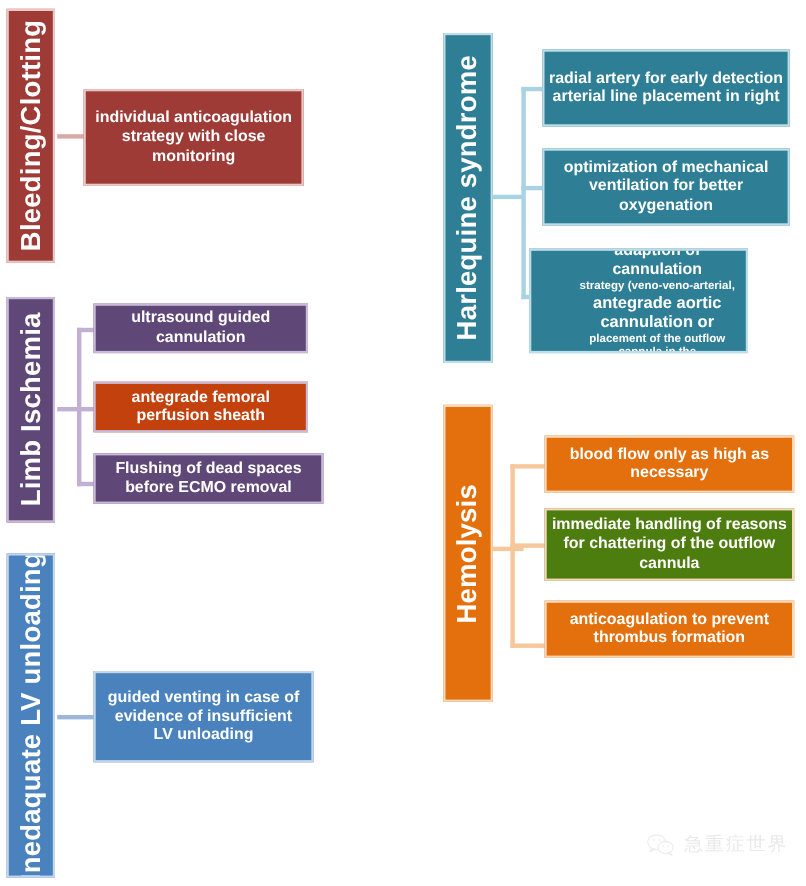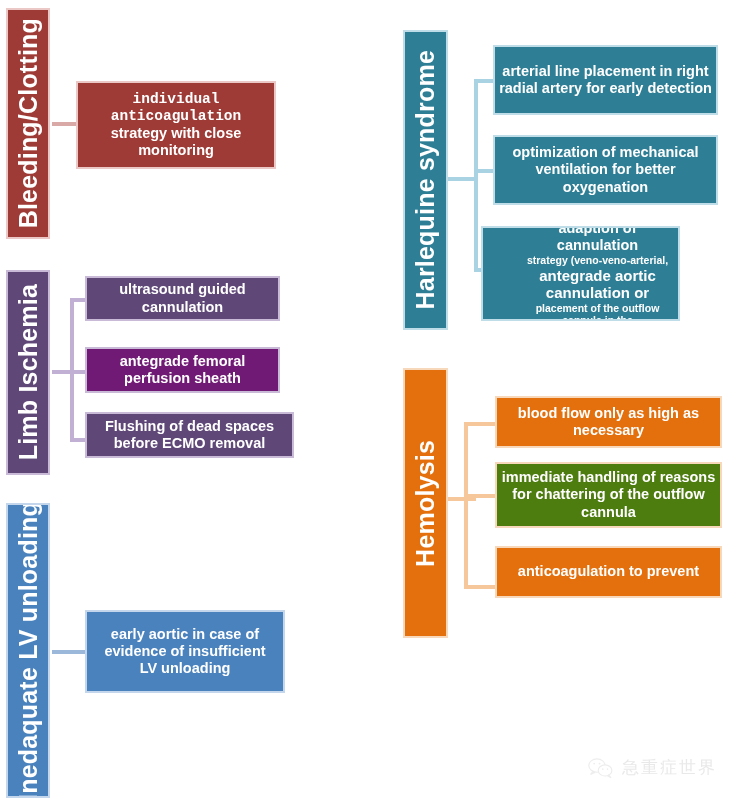--- a/index.html
+++ b/index.html
@@ -97,75 +97,75 @@
 
 <div id="canvas">
 
   <div class="cat-bar" style="left:6px; top:8px; width:44px; height:231px; background:#9E3B36; border:2px solid #EBC8C6;">
     <span class="cat-label" style="font-size:25px;">Bleeding/Clotting</span>
   </div>
 
   <div class="conn conn-h" style="left:52px; top:122px; width:26px; background:#D8A9A6;"></div>
 
   <div class="leaf" style="left:76px; top:81px; width:200px; height:88px; background:#9E3B36; border:2px solid #EBC8C6;">
-    <span class="line" style="font-size:14.5px;font-family:Liberation Mono, monospace;">individual anticoagulation</span>
+    <span class="line" style="font-size:14.5px;">individual anticoagulation</span>
     <span class="line" style="font-size:14.5px;">strategy with close</span>
     <span class="line" style="font-size:14.5px;">monitoring</span>
   </div>
 
   <div class="cat-bar" style="left:6px; top:270px; width:44px; height:205px; background:#5F4878; border:2px solid #C9BBD8;">
     <span class="cat-label" style="font-size:25px;">Limb Ischemia</span>
   </div>
 
   <div class="conn conn-h" style="left:52px; top:370px; width:22px; background:#C2B0D4;"></div>
   <div class="conn conn-v" style="left:70px; top:298px; height:144px; background:#C2B0D4;"></div>
   <div class="conn conn-h" style="left:70px; top:298px; width:18px; background:#C2B0D4;"></div>
   <div class="conn conn-h" style="left:70px; top:370px; width:18px; background:#C2B0D4;"></div>
   <div class="conn conn-h" style="left:70px; top:438px; width:18px; background:#C2B0D4;"></div>
 
   <div class="leaf" style="left:85px; top:276px; width:195px; height:45px; background:#5F4878; border:2px solid #C9BBD8;">
     <span class="line" style="font-size:14.5px;">ultrasound guided</span>
     <span class="line" style="font-size:14.5px;">cannulation</span>
   </div>
 
-  <div class="leaf" style="left:85px; top:347px; width:195px; height:46px; background:#701a75; border:2px solid #C9BBD8;">
+  <div class="leaf" style="left:85px; top:347px; width:195px; height:46px; background:#c2410c; border:2px solid #C9BBD8;">
     <span class="line" style="font-size:14.5px;">antegrade femoral</span>
     <span class="line" style="font-size:14.5px;">perfusion sheath</span>
   </div>
 
   <div class="leaf" style="left:85px; top:412px; width:209px; height:46px; background:#5F4878; border:2px solid #C9BBD8;">
     <span class="line" style="font-size:14.5px;">Flushing of dead spaces</span>
     <span class="line" style="font-size:14.5px;">before ECMO removal</span>
   </div>
 
   <div class="cat-bar" style="left:6px; top:503px; width:44px; height:295px; background:#4A82BD; border:2px solid #C3D6EC;">
     <span class="cat-label" style="font-size:25px;">Inedaquate LV unloading</span>
   </div>
 
   <div class="conn conn-h" style="left:52px; top:650px; width:34px; background:#9BB8DA;"></div>
 
   <div class="leaf" style="left:85px; top:610px; width:200px; height:83px; background:#4A82BD; border:2px solid #C3D6EC;">
-    <span class="line" style="font-size:14.5px;">early aortic in case of</span>
+    <span class="line" style="font-size:14.5px;">guided venting in case of</span>
     <span class="line" style="font-size:14.5px;">evidence of insufficient</span>
     <span class="line" style="font-size:14.5px;">LV unloading</span>
   </div>
 
   <div class="cat-bar" style="left:403px; top:30px; width:45px; height:300px; background:#2E7F96; border:2px solid #BEDDE8;">
     <span class="cat-label" style="font-size:25px;">Harlequine syndrome</span>
   </div>
 
   <div class="conn conn-h" style="left:448px; top:177px; width:28px; background:#A9D3E3;"></div>
   <div class="conn conn-v" style="left:474px; top:79px; height:193px; background:#A9D3E3;"></div>
   <div class="conn conn-h" style="left:474px; top:79px; width:20px; background:#A9D3E3;"></div>
   <div class="conn conn-h" style="left:474px; top:169px; width:20px; background:#A9D3E3;"></div>
   <div class="conn conn-h" style="left:474px; top:268px; width:20px; background:#A9D3E3;"></div>
 
   <div class="leaf" style="left:493px; top:45px; width:225px; height:70px; background:#2E7F96; border:2px solid #BEDDE8;">
+    <span class="line" style="font-size:14.5px;">radial artery for early detection</span>
     <span class="line" style="font-size:14.5px;">arterial line placement in right</span>
-    <span class="line" style="font-size:14.5px;">radial artery for early detection</span>
   </div>
 
   <div class="leaf" style="left:493px; top:135px; width:225px; height:70px; background:#2E7F96; border:2px solid #BEDDE8;">
     <span class="line" style="font-size:14.5px;">optimization of mechanical</span>
     <span class="line" style="font-size:14.5px;">ventilation for better</span>
     <span class="line" style="font-size:14.5px;">oxygenation</span>
   </div>
 
   <div class="leaf" style="left:481px; top:226px; width:199px; height:95px; background:#2E7F96; border:2px solid #BEDDE8;padding-left:38px;">
     <span class="line" style="font-size:14.5px;">adaption of cannulation</span>
@@ -190,20 +190,21 @@
   </div>
 
   <div class="leaf" style="left:495px; top:462px; width:227px; height:66px; background:#4d7c0f; border:2px solid #F8D8BA;">
     <span class="line" style="font-size:14.5px;">immediate handling of reasons</span>
     <span class="line" style="font-size:14.5px;">for chattering of the outflow</span>
     <span class="line" style="font-size:14.5px;">cannula</span>
   </div>
 
   <div class="leaf" style="left:495px; top:546px; width:227px; height:52px; background:#E3700D; border:2px solid #F8D8BA;">
     <span class="line" style="font-size:14.5px;">anticoagulation to prevent</span>
+    <span class="line" style="font-size:14.5px;">thrombus formation</span>
   </div>
 
   <div id="watermark" style="left:588px; top:756px;">
     <span>
       <svg class="wm-icon" viewBox="0 0 32 26" xmlns="http://www.w3.org/2000/svg">
         <ellipse cx="11" cy="10" rx="10" ry="8.2" fill="none" stroke="#EDEDED" stroke-width="1.4"></ellipse>
         <path d="M6 17 L3.2 21 L8 18.6 Z" fill="none" stroke="#EDEDED" stroke-width="1.4"></path>
         <circle cx="7.6" cy="7.6" r="1.15" fill="#EDEDED"></circle>
         <circle cx="14.2" cy="7.6" r="1.15" fill="#EDEDED"></circle>
         <ellipse cx="21" cy="16" rx="8.4" ry="6.9" fill="#FFFFFF" stroke="#EDEDED" stroke-width="1.4"></ellipse>

